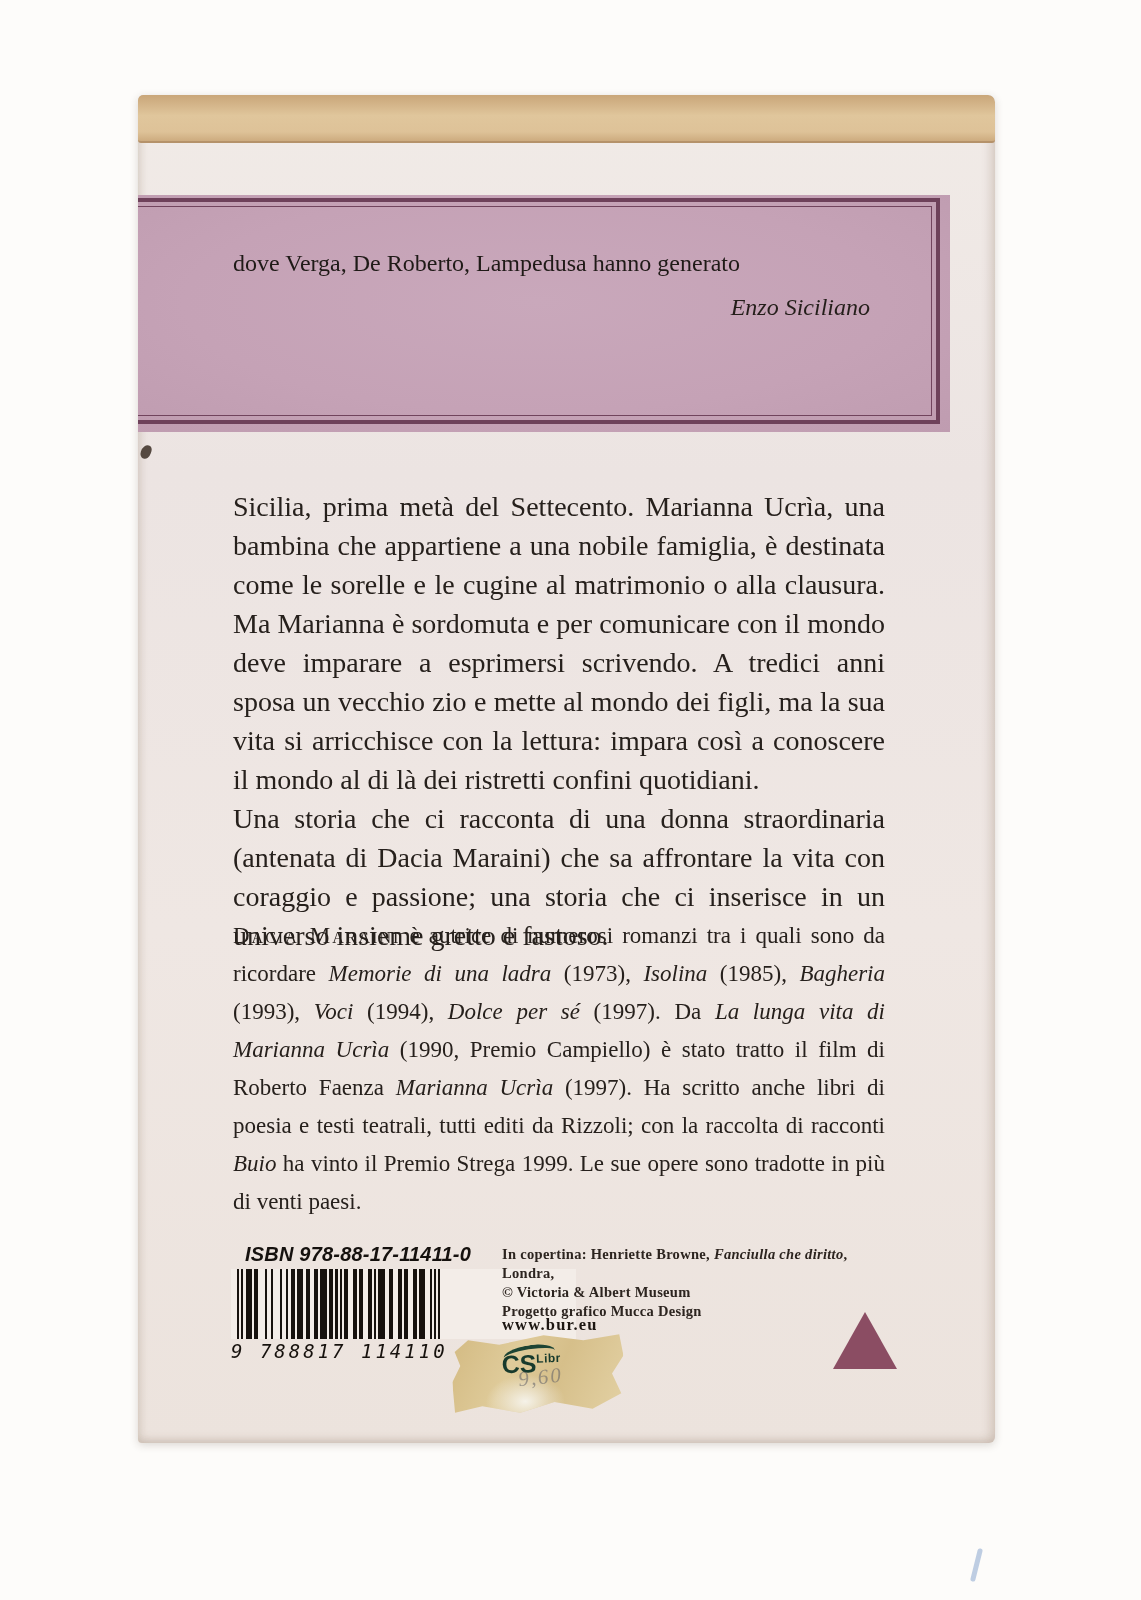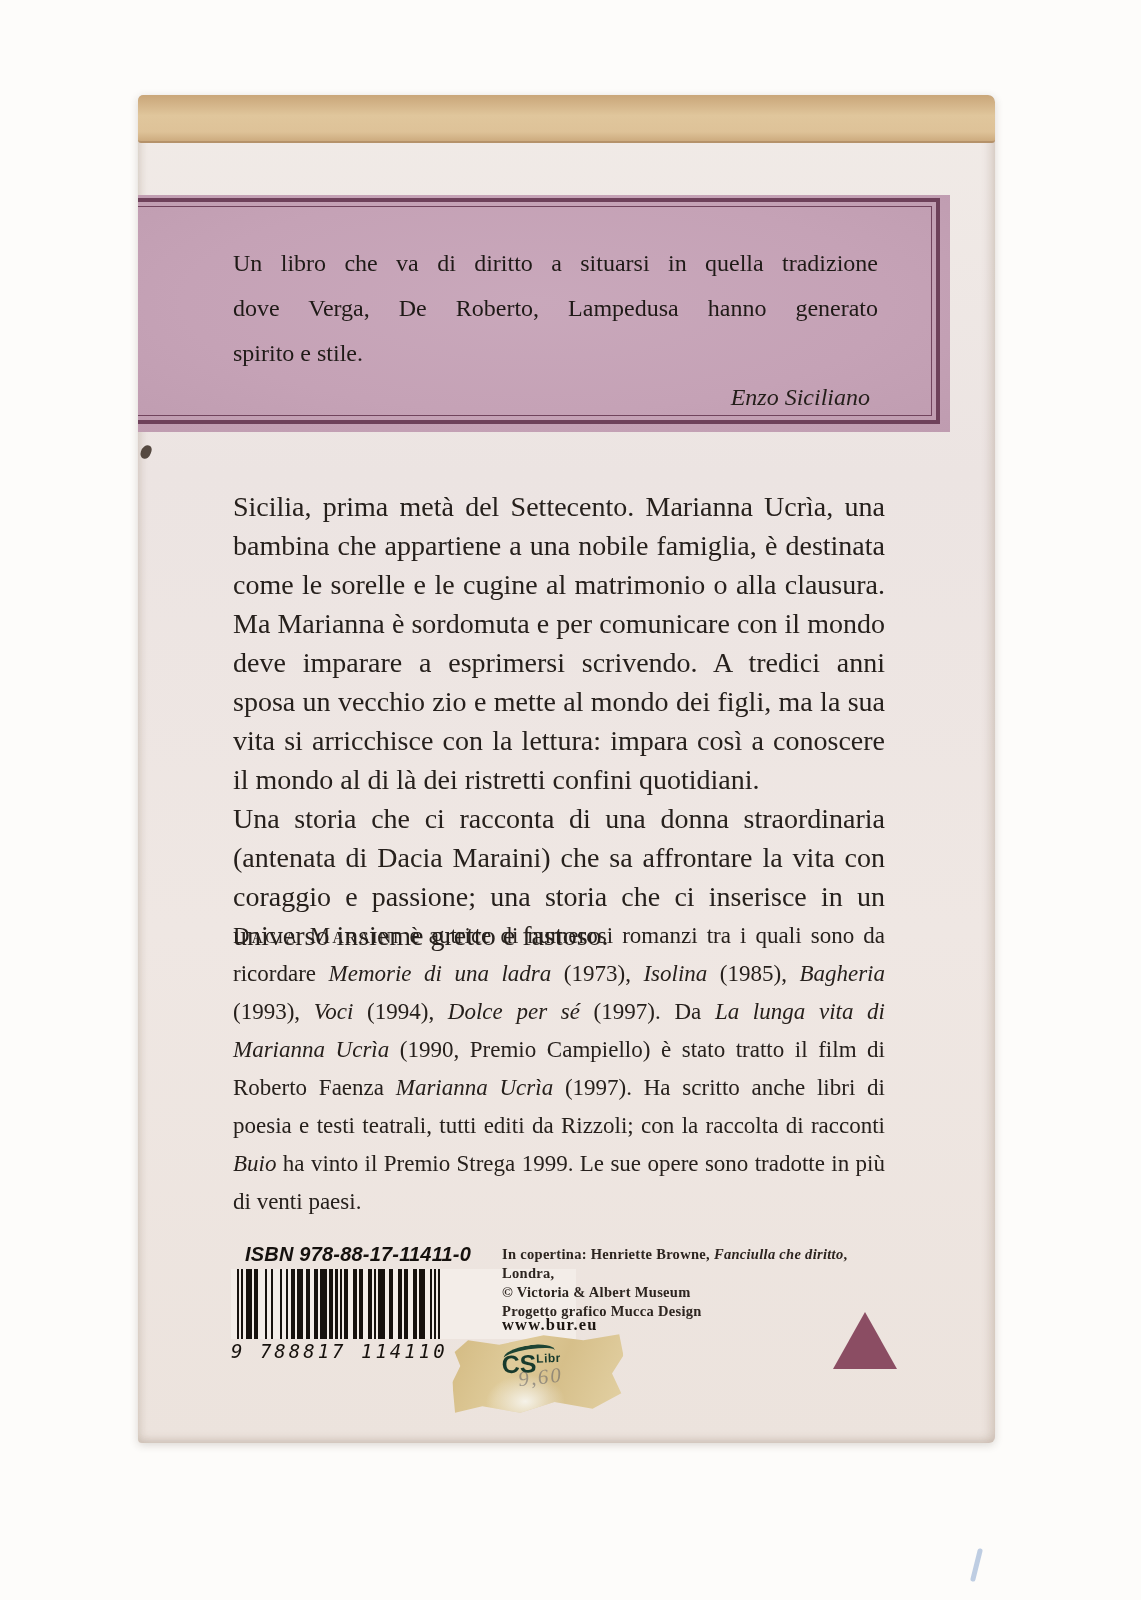--- a/index.html
+++ b/index.html
@@ -118,23 +118,21 @@
 <div class="photo">
 
   <div class="book">
 
     <div class="page-edge-top"></div>
 
     <div class="quote-panel">
       <div class="qborder-thick"></div>
       <div class="qborder-thin"></div>
       <div class="quote-lines">
-          <div class="line">Un libro che va di diritto a situarsi in quella tradizione</div>
           <div class="line">dove Verga, De Roberto, Lampedusa hanno generato</div>
-          <div class="line">spirito e stile.</div>
         </div>
       <div class="quote-attrib">Enzo Siciliano</div>
     </div>
 
     <div class="speck"></div>
 
     <div class="synopsis">
       <p>Sicilia, prima metà del Settecento. Marianna Ucrìa, una bambina che appartiene a una nobile famiglia, è destinata come le sorelle e le cugine al matrimonio o alla clausura. Ma Marianna è sordomuta e per comunicare con il mondo deve imparare a esprimersi scrivendo. A tredici anni sposa un vecchio zio e mette al mondo dei figli, ma la sua vita si arricchisce con la lettura: impara così a conoscere il mondo al di là dei ristretti confini quotidiani.</p>
       <p>Una storia che ci racconta di una donna straordinaria (antenata di Dacia Maraini) che sa affrontare la vita con coraggio e passione; una storia che ci inserisce in un universo insieme gretto e fastoso.</p>
     </div>

